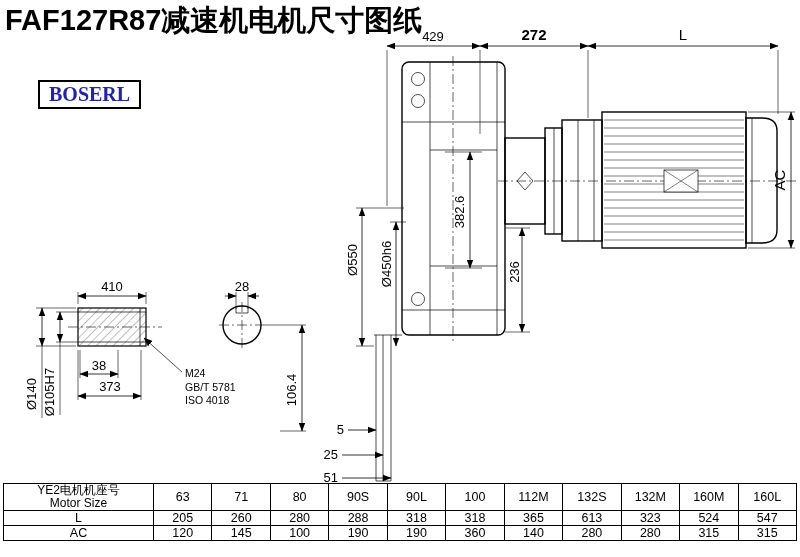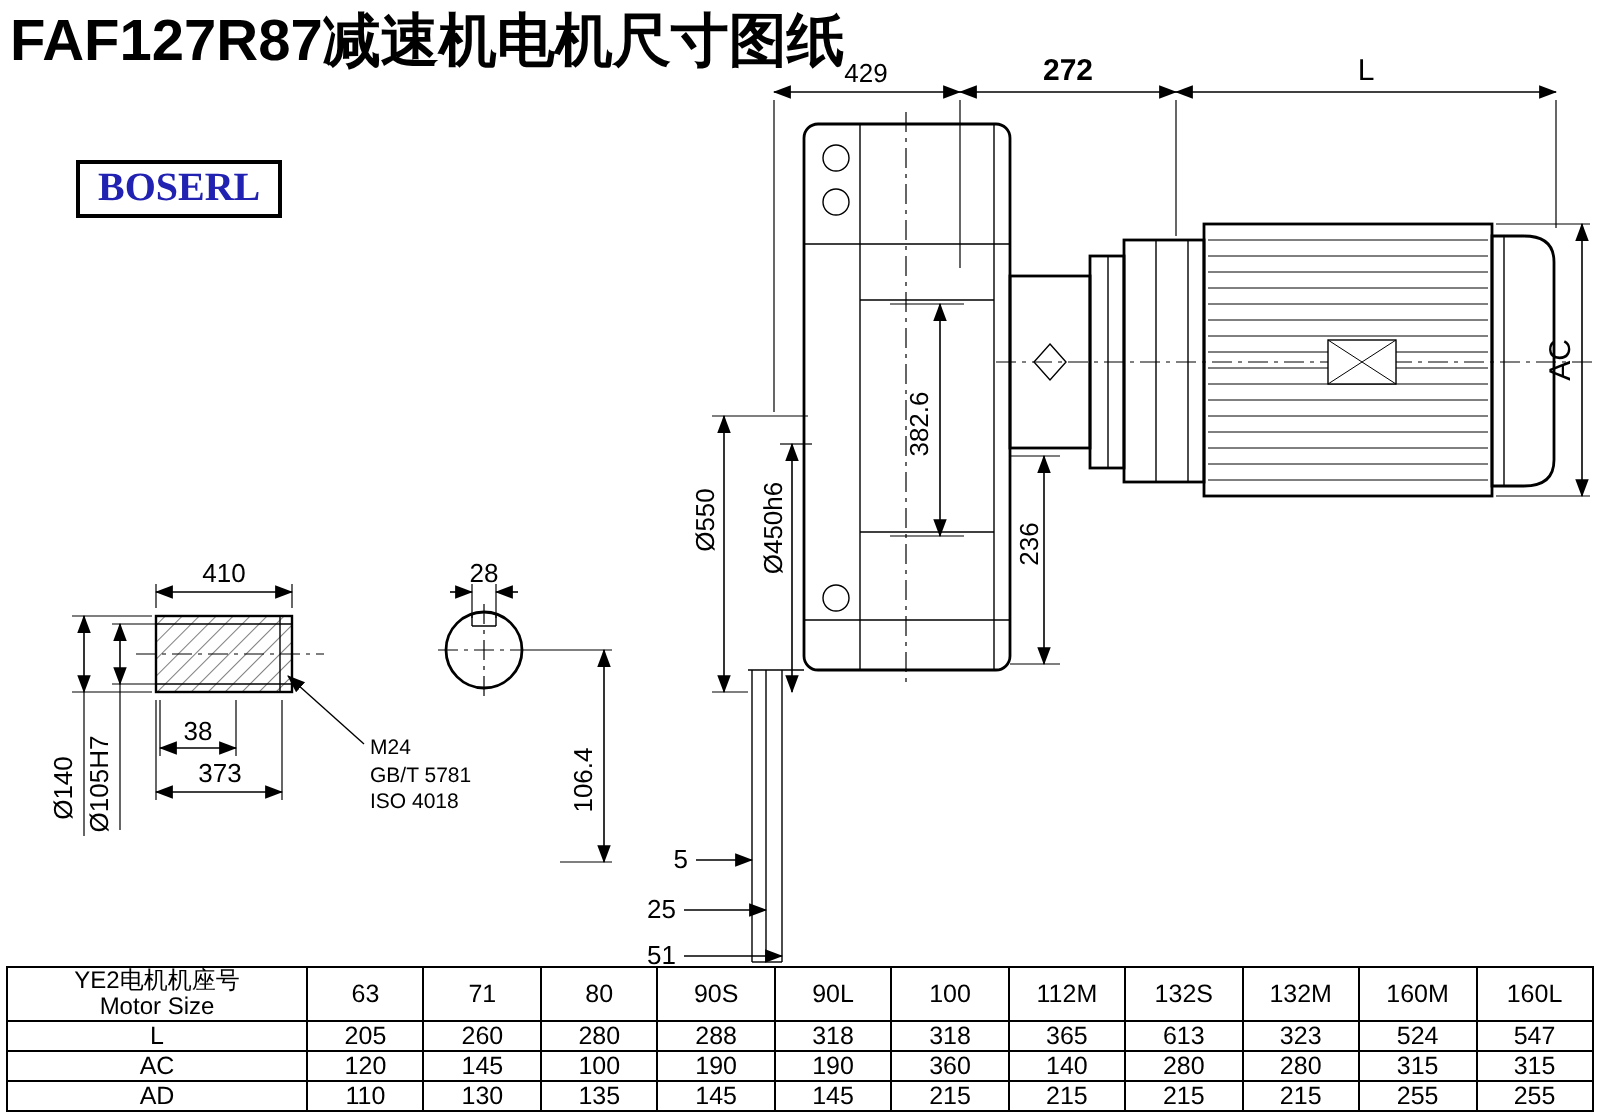--- a/index.html
+++ b/index.html
@@ -240,28 +240,14 @@
       <td>100</td>
       <td>190</td>
       <td>190</td>
       <td>360</td>
       <td>140</td>
       <td>280</td>
       <td>280</td>
       <td>315</td>
       <td>315</td>
     </tr>
-    <tr>
-      <td>AD</td>
-      <td>110</td>
-      <td>130</td>
-      <td>135</td>
-      <td>145</td>
-      <td>145</td>
-      <td>215</td>
-      <td>215</td>
-      <td>215</td>
-      <td>215</td>
-      <td>255</td>
-      <td>255</td>
-    </tr>
   </tbody>
 </table>
 
 </body></html>

